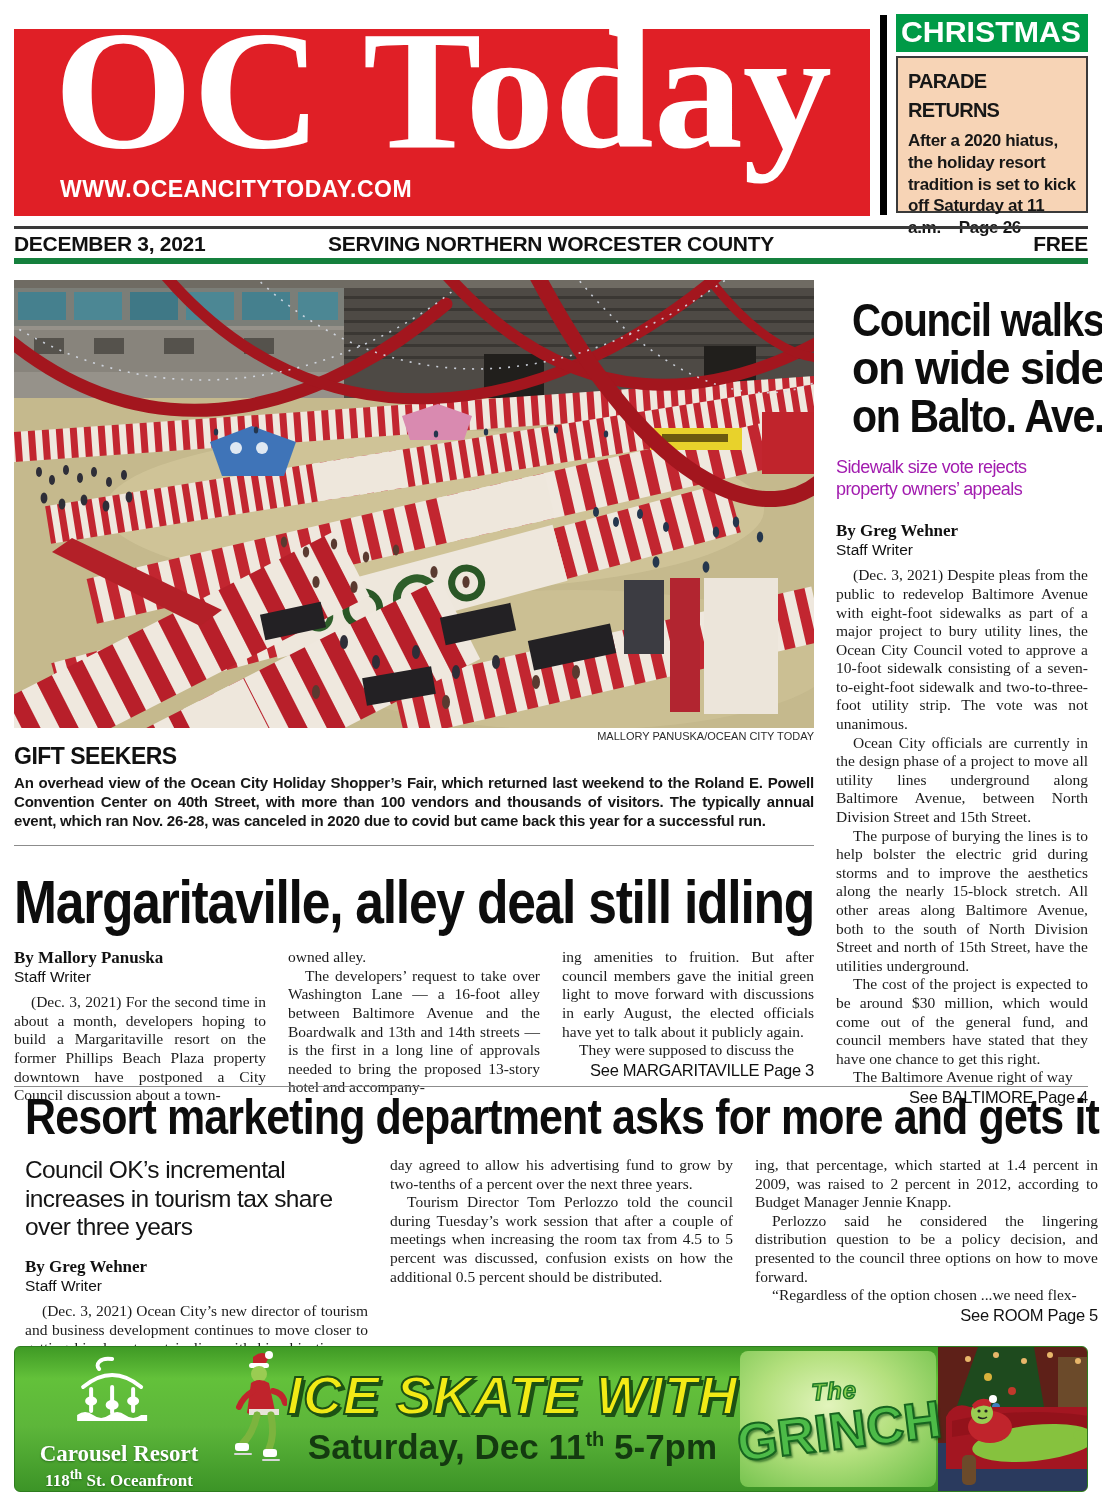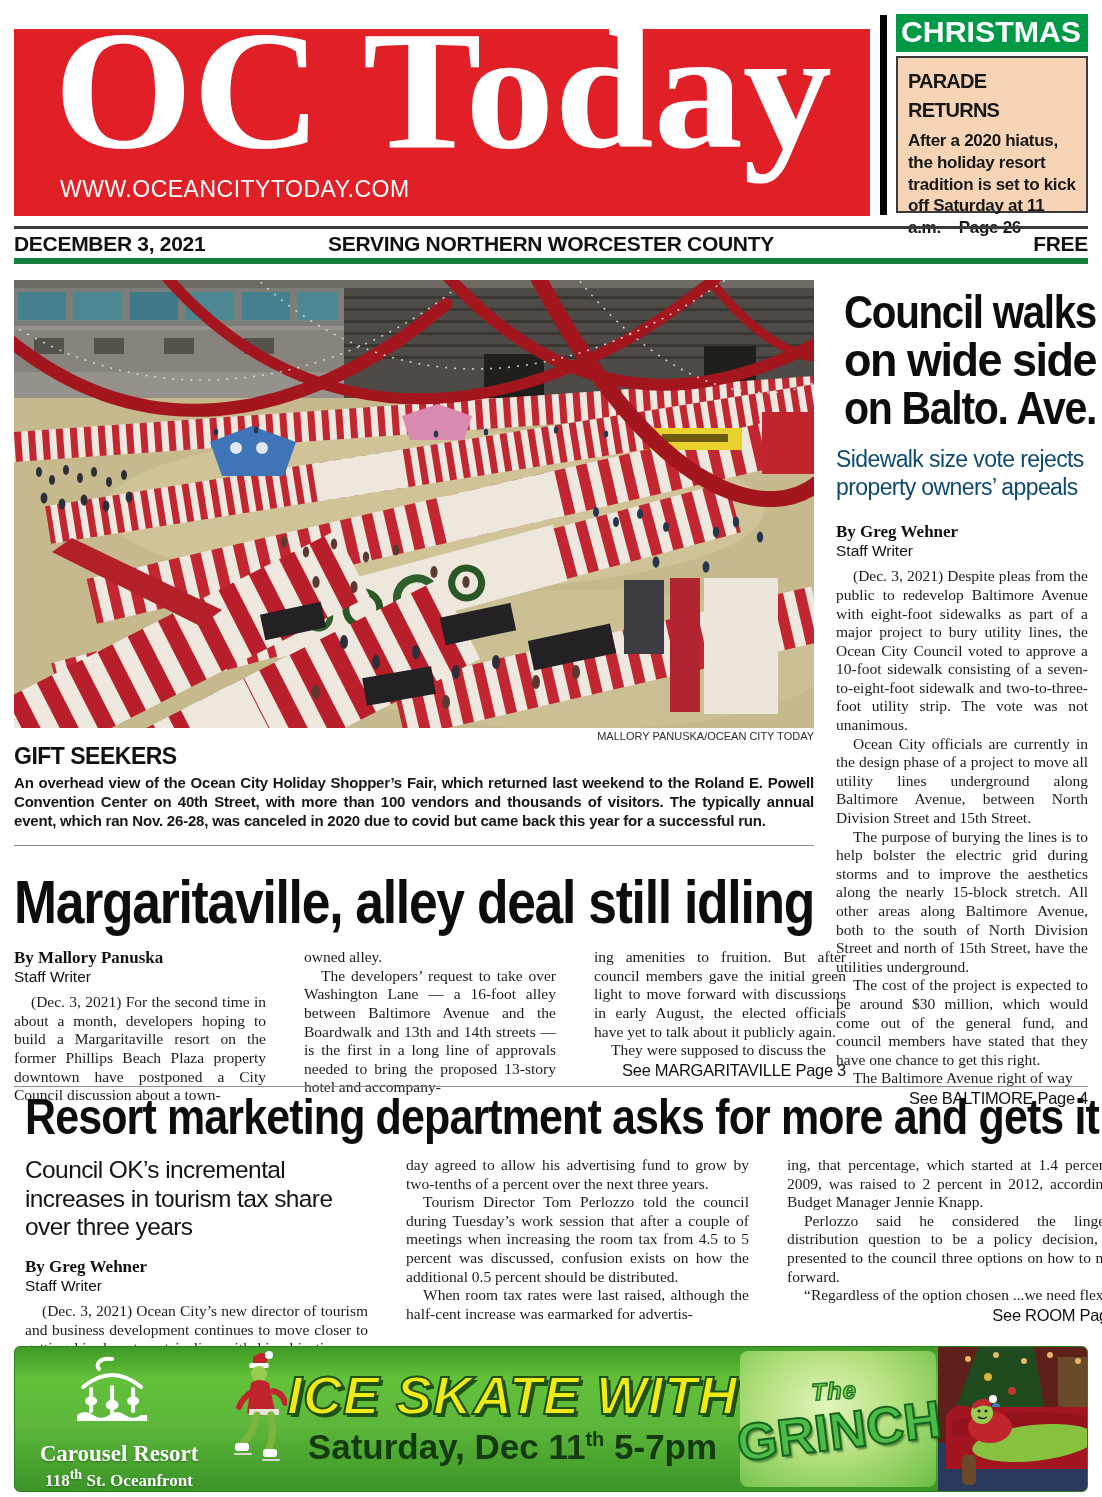--- a/index.html
+++ b/index.html
@@ -15,21 +15,21 @@
   *{box-sizing:border-box;}
   html,body{margin:0;padding:0;background:#fff;}
   body{width:1102px;height:1497px;font-family:"Liberation Sans",sans-serif;color:var(--ink);}
   .page{position:relative;width:1102px;height:1497px;overflow:hidden;background:#fff;}
 
   
   .header-row{position:absolute;left:14px;top:14px;width:1074px;height:205px;display:flex;}
   .masthead{width:856px;position:relative;}
   .masthead-red{position:absolute;left:0;top:15px;width:856px;height:187px;background:var(--red);}
   .masthead-title{position:absolute;left:40px;top:-26px;font-family:"Liberation Serif",serif;font-weight:bold;font-size:170px;line-height:175px;color:#fff;white-space:nowrap;}
-  .masthead-url{position:absolute;left:46px;bottom:13px;font-weight:normal;font-size:23px;letter-spacing:.5px;color:#fff;cursor:pointer;}
+  .masthead-url{position:absolute;left:46px;bottom:13px;font-weight:bold;font-size:23px;letter-spacing:.5px;color:#fff;cursor:pointer;}
   .vbar{width:7px;height:200px;background:#000;margin:1px 9px 0 10px;flex:none;}
   .teaser{width:192px;flex:none;}
   .teaser-kicker{background:var(--green);color:#fff;font-weight:bold;font-size:30px;line-height:30px;padding:3px 5px 5px;}
   .teaser-box{margin-top:4px;border:2px solid #3a3a3a;background:var(--peach);height:157px;padding:9px 10px;}
   .teaser-title{font-weight:bold;font-size:20px;line-height:29px;letter-spacing:-.8px;color:#171717;}
   .teaser-text{font-weight:bold;font-size:17px;line-height:1.28;letter-spacing:-.3px;margin-top:5px;color:#171717;}
 
   
   .dateline{position:absolute;left:14px;top:226px;width:1074px;height:38px;border-top:3px solid #3a3a3a;border-bottom:6px solid #15803d;display:flex;align-items:center;font-weight:bold;font-size:21px;letter-spacing:-.3px;}
   .dateline .dl-left{flex:1;text-align:left;}
@@ -39,35 +39,35 @@
   
   .left-zone{position:absolute;left:14px;top:280px;width:800px;}
   .photo{margin:0;width:800px;height:448px;overflow:hidden;}
   .photo svg{display:block;}
   .credit{margin-top:2px;text-align:right;font-size:11px;letter-spacing:0;color:#2c2c2c;}
   .cap-title{font-weight:bold;font-size:23px;letter-spacing:-.5px;margin-top:1px;}
   .caption{margin:3px 0 0;font-weight:bold;font-size:15px;line-height:1.27;letter-spacing:-.2px;text-align:justify;color:#171717;}
   .left-rule{border:none;border-top:1px solid var(--rule);margin:15px 0 0;}
   .marg-headline{margin:24px 0 0;height:66px;overflow:visible;}
   .marg-headline .hl{font-weight:bold;font-size:62px;line-height:64px;letter-spacing:-1.5px;color:#0d0d0d;}
-  .cols3{display:flex;gap:38px;margin-top:12px;}
+  .cols3{display:flex;gap:22px;margin-top:12px;}
   .cols3 .col{width:252px;flex:none;}
   .wide .col{width:343px;}
 
   .byline-name{font-family:"Liberation Serif",serif;font-weight:bold;font-size:17px;line-height:1.15;}
   .byline-role{font-size:15.5px;line-height:1.2;margin-bottom:7px;}
   .bodytext p{margin:0;font-family:"Liberation Serif",serif;font-size:15.5px;line-height:18.6px;text-align:justify;color:#1b1b1b;}
   .bodytext p.ind{text-indent:17px;}
   .jump{font-size:16.5px;letter-spacing:-.3px;text-align:right;margin-top:1px;cursor:pointer;}
 
   
   .right-zone{position:absolute;left:836px;top:281px;width:252px;}
   .council-headline .line{display:block;height:48px;}
   .council-headline .hl{font-weight:bold;font-size:46px;line-height:47px;letter-spacing:-1.5px;color:#0d0d0d;}
-  .council-sub{margin-top:13px;font-size:23px;line-height:1.2;letter-spacing:-.6px;color:#0c4a6e;}
+  .council-sub{margin-top:13px;font-size:18px;line-height:1.2;letter-spacing:-.6px;color:#a21caf;}
   .right-zone .byline-name{margin-top:21px;}
 
   
   .resort-rule{position:absolute;left:14px;top:1086px;width:1074px;border:none;border-top:1px solid var(--rule);margin:0;}
   .resort-zone{position:absolute;left:25px;top:1092px;width:1074px;}
   .resort-headline{height:52px;}
   .resort-headline .hl{font-weight:bold;font-size:50px;line-height:50px;letter-spacing:-1px;color:#0d0d0d;}
   .resort-sub{font-size:24.5px;line-height:1.17;letter-spacing:-.6px;color:#141414;margin-bottom:15px;}
 
   
@@ -310,21 +310,21 @@
         <div class="col bodytext">
           <p>ing amenities to fruition. But after council members gave the initial green light to move forward with discussions in early August, the elected officials have yet to talk about it publicly again.</p>
           <p class="ind">They were supposed to discuss the</p>
           <div class="jump">See MARGARITAVILLE Page 3</div>
         </div>
       </div>
     </article>
   </section>
 
   <aside class="right-zone">
-    <h2 class="council-headline" style="margin:8px;">
+    <h2 class="council-headline" style="margin:16px;">
       <span class="line"><span class="hl fitx" style="transform: scaleX(0.877285);">Council walks</span></span>
       <span class="line"><span class="hl fitx" style="transform: scaleX(0.976567);">on wide side</span></span>
       <span class="line"><span class="hl fitx" style="transform: scaleX(0.892677);">on Balto. Ave.</span></span>
     </h2>
     <div class="council-sub">Sidewalk size vote rejects property owners’ appeals</div>
     <div class="bodytext">
       <div class="byline-name">By Greg Wehner</div>
       <div class="byline-role">Staff Writer</div>
       <p class="ind">(Dec. 3, 2021) Despite pleas from the public to redevelop Baltimore Avenue with eight-foot sidewalks as part of a major project to bury utility lines, the Ocean City Council voted to approve a 10-foot sidewalk consisting of a seven-to-eight-foot sidewalk and two-to-three-foot utility strip. The vote was not unanimous.</p>
       <p class="ind">Ocean City officials are currently in the design phase of a project to move all utility lines underground along Baltimore Avenue, between North Division Street and 15th Street.</p>
@@ -341,21 +341,20 @@
     <div class="cols3 wide">
       <div class="col bodytext">
         <div class="resort-sub">Council OK’s incremental increases in tourism tax share over three years</div>
         <div class="byline-name">By Greg Wehner</div>
         <div class="byline-role">Staff Writer</div>
         <p class="ind">(Dec. 3, 2021) Ocean City’s new director of tourism and business development continues to move closer to getting his department in line with his objectives, as the Ocean City Council on Tues-</p>
       </div>
       <div class="col bodytext">
         <p>day agreed to allow his advertising fund to grow by two-tenths of a percent over the next three years.</p>
         <p class="ind">Tourism Director Tom Perlozzo told the council during Tuesday’s work session that after a couple of meetings when increasing the room tax from 4.5 to 5 percent was discussed, confusion exists on how the additional 0.5 percent should be distributed.</p>
-        <p class="ind">When room tax rates were last raised, although the half-cent increase was earmarked for advertis-</p>
       </div>
       <div class="col bodytext">
         <p>ing, that percentage, which started at 1.4 percent in 2009, was raised to 2 percent in 2012, according to Budget Manager Jennie Knapp.</p>
         <p class="ind">Perlozzo said he considered the lingering distribution question to be a policy decision, and presented to the council three options on how to move forward.</p>
         <p class="ind">“Regardless of the option chosen ...we need flex-</p>
         <div class="jump">See ROOM Page 5</div>
       </div>
     </div>
   </section>
 

